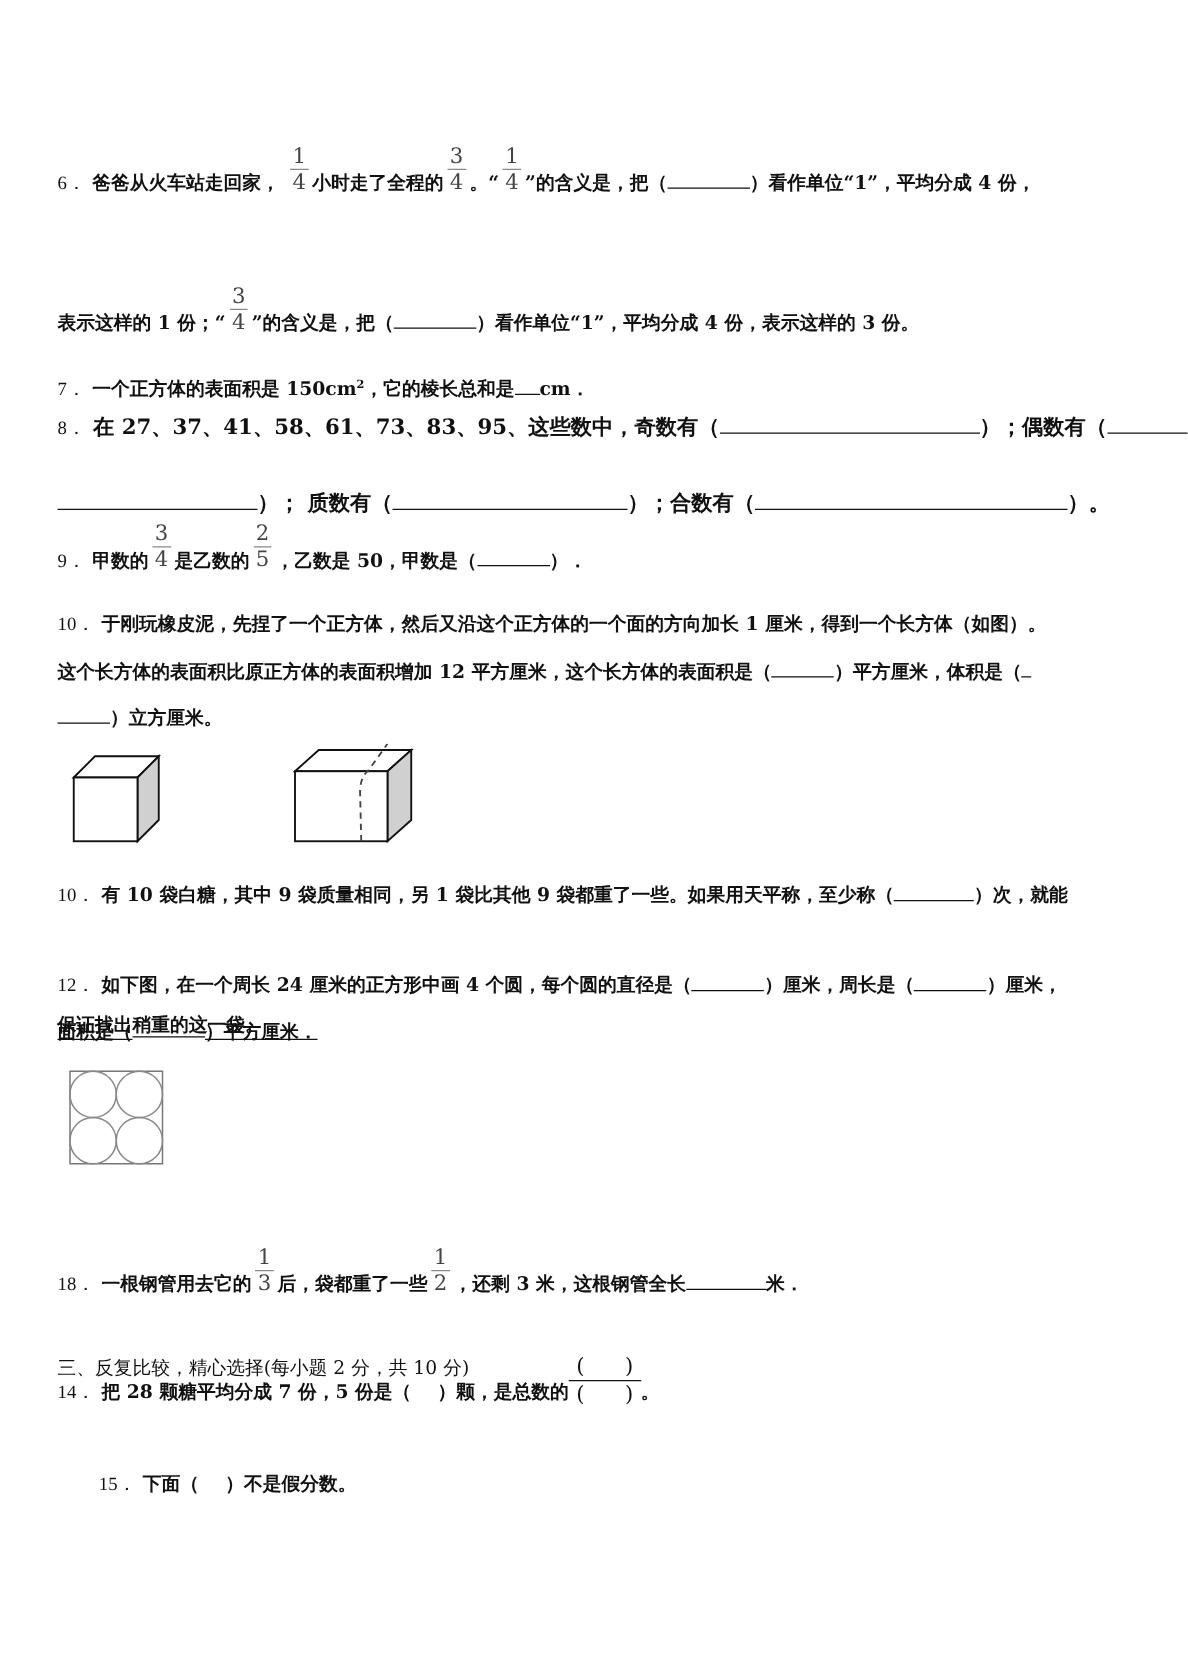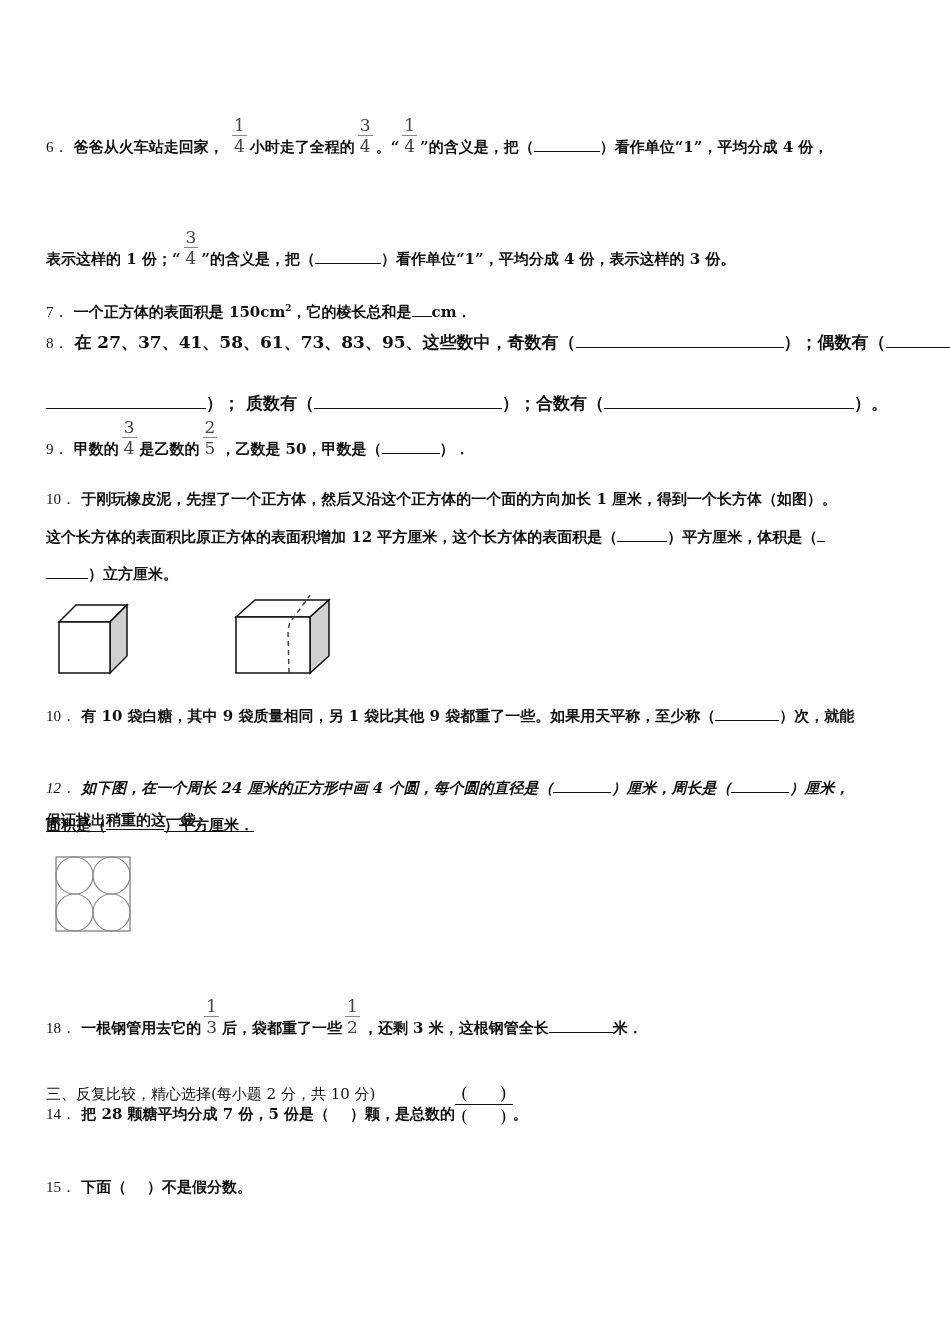--- a/index.html
+++ b/index.html
@@ -73,21 +73,21 @@
 </svg>
 
 <div class="line" style="top:706px;">
   <span class="num">10．</span>
   <span>有 10 袋白糖，其中 9 袋质量相同，另 1 袋比其他 9 袋都重了一些。如果用天平称，至少称（</span><span class="blank" style="width:64px;"></span><span>）次，就能</span>
 </div>
 <div class="line" style="top:774px;margin-top:36px;">
   <span>保证找出稍重的这一袋。</span>
 </div>
 
-<div class="line" style="top:778px;font-style:italic;">
+<div class="line" style="top:778px;">
   <span class="num">12．</span>
   <span>如下图，在一个周长 24 厘米的正方形中画 4 个圆，每个圆的直径是（</span><span class="blank" style="width:58px;"></span><span>）厘米，周长是（</span><span class="blank" style="width:58px;"></span><span>）厘米，</span>
 </div>
 <div class="line" style="top:815px;text-decoration:underline;">
   <span>面积是（</span><span class="blank" style="width:58px;"></span><span>）平方厘米．</span>
 </div>
 
 <svg class="figure" style="left:55px; top:856px;" width="78" height="78" viewBox="0 0 78 78">
   <rect x="1" y="1" width="74" height="74" fill="#fff" stroke="#777" stroke-width="1.2"></rect>
   <circle cx="19.5" cy="19.5" r="18.5" fill="none" stroke="#888" stroke-width="1.2"></circle>
@@ -103,16 +103,16 @@
 
 <div class="line" style="top:1092px;">
   <span class="num">14．</span>
   <span style="white-space:pre;margin-top:45px;">把 28 颗糖平均分成 7 份，5 份是（    ）颗，是总数的</span><span class="pfrac"><span class="n" style="white-space:pre;">(      )</span><span class="d" style="white-space:pre;">(      )</span></span><span>。</span>
 </div>
 
 <div class="line" style="top:1084px; font-weight:normal;">
   <span>三、反复比较，精心选择(每小题 2 分，共 10 分)</span>
 </div>
 
-<div class="line" style="top:1177px;">
+<div class="line" style="top:1177px;margin-left:33px;">
   <span class="num">15．</span>
   <span style="white-space:pre;">下面（    ）不是假分数。</span>
 </div>
 
 </body></html>

